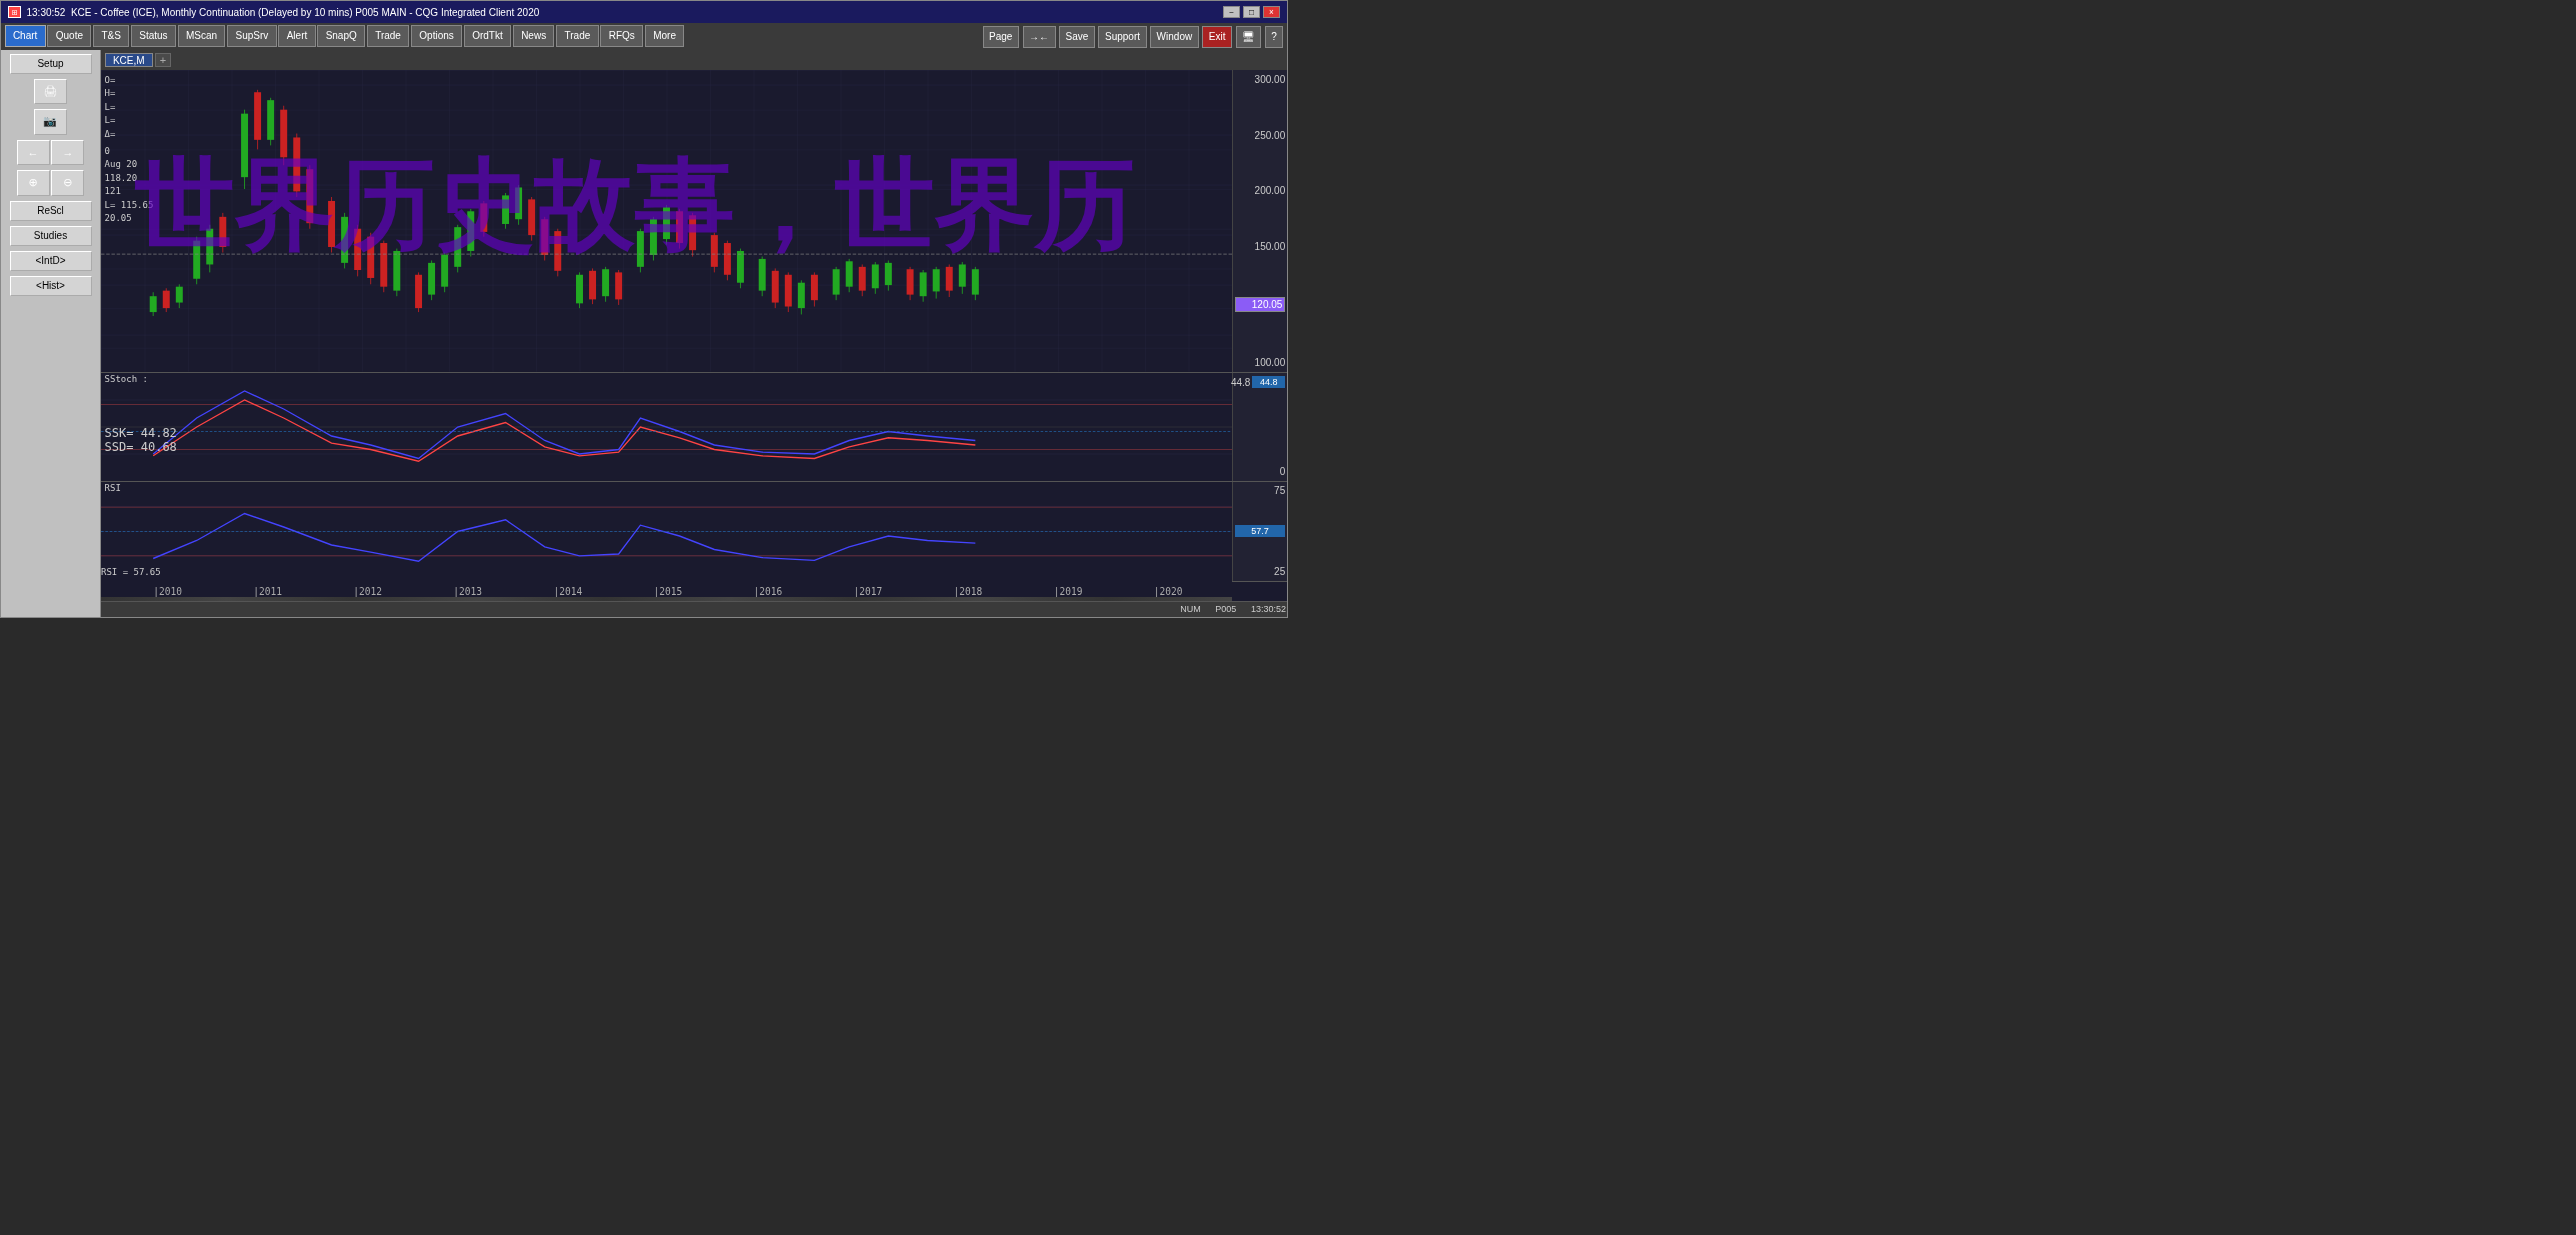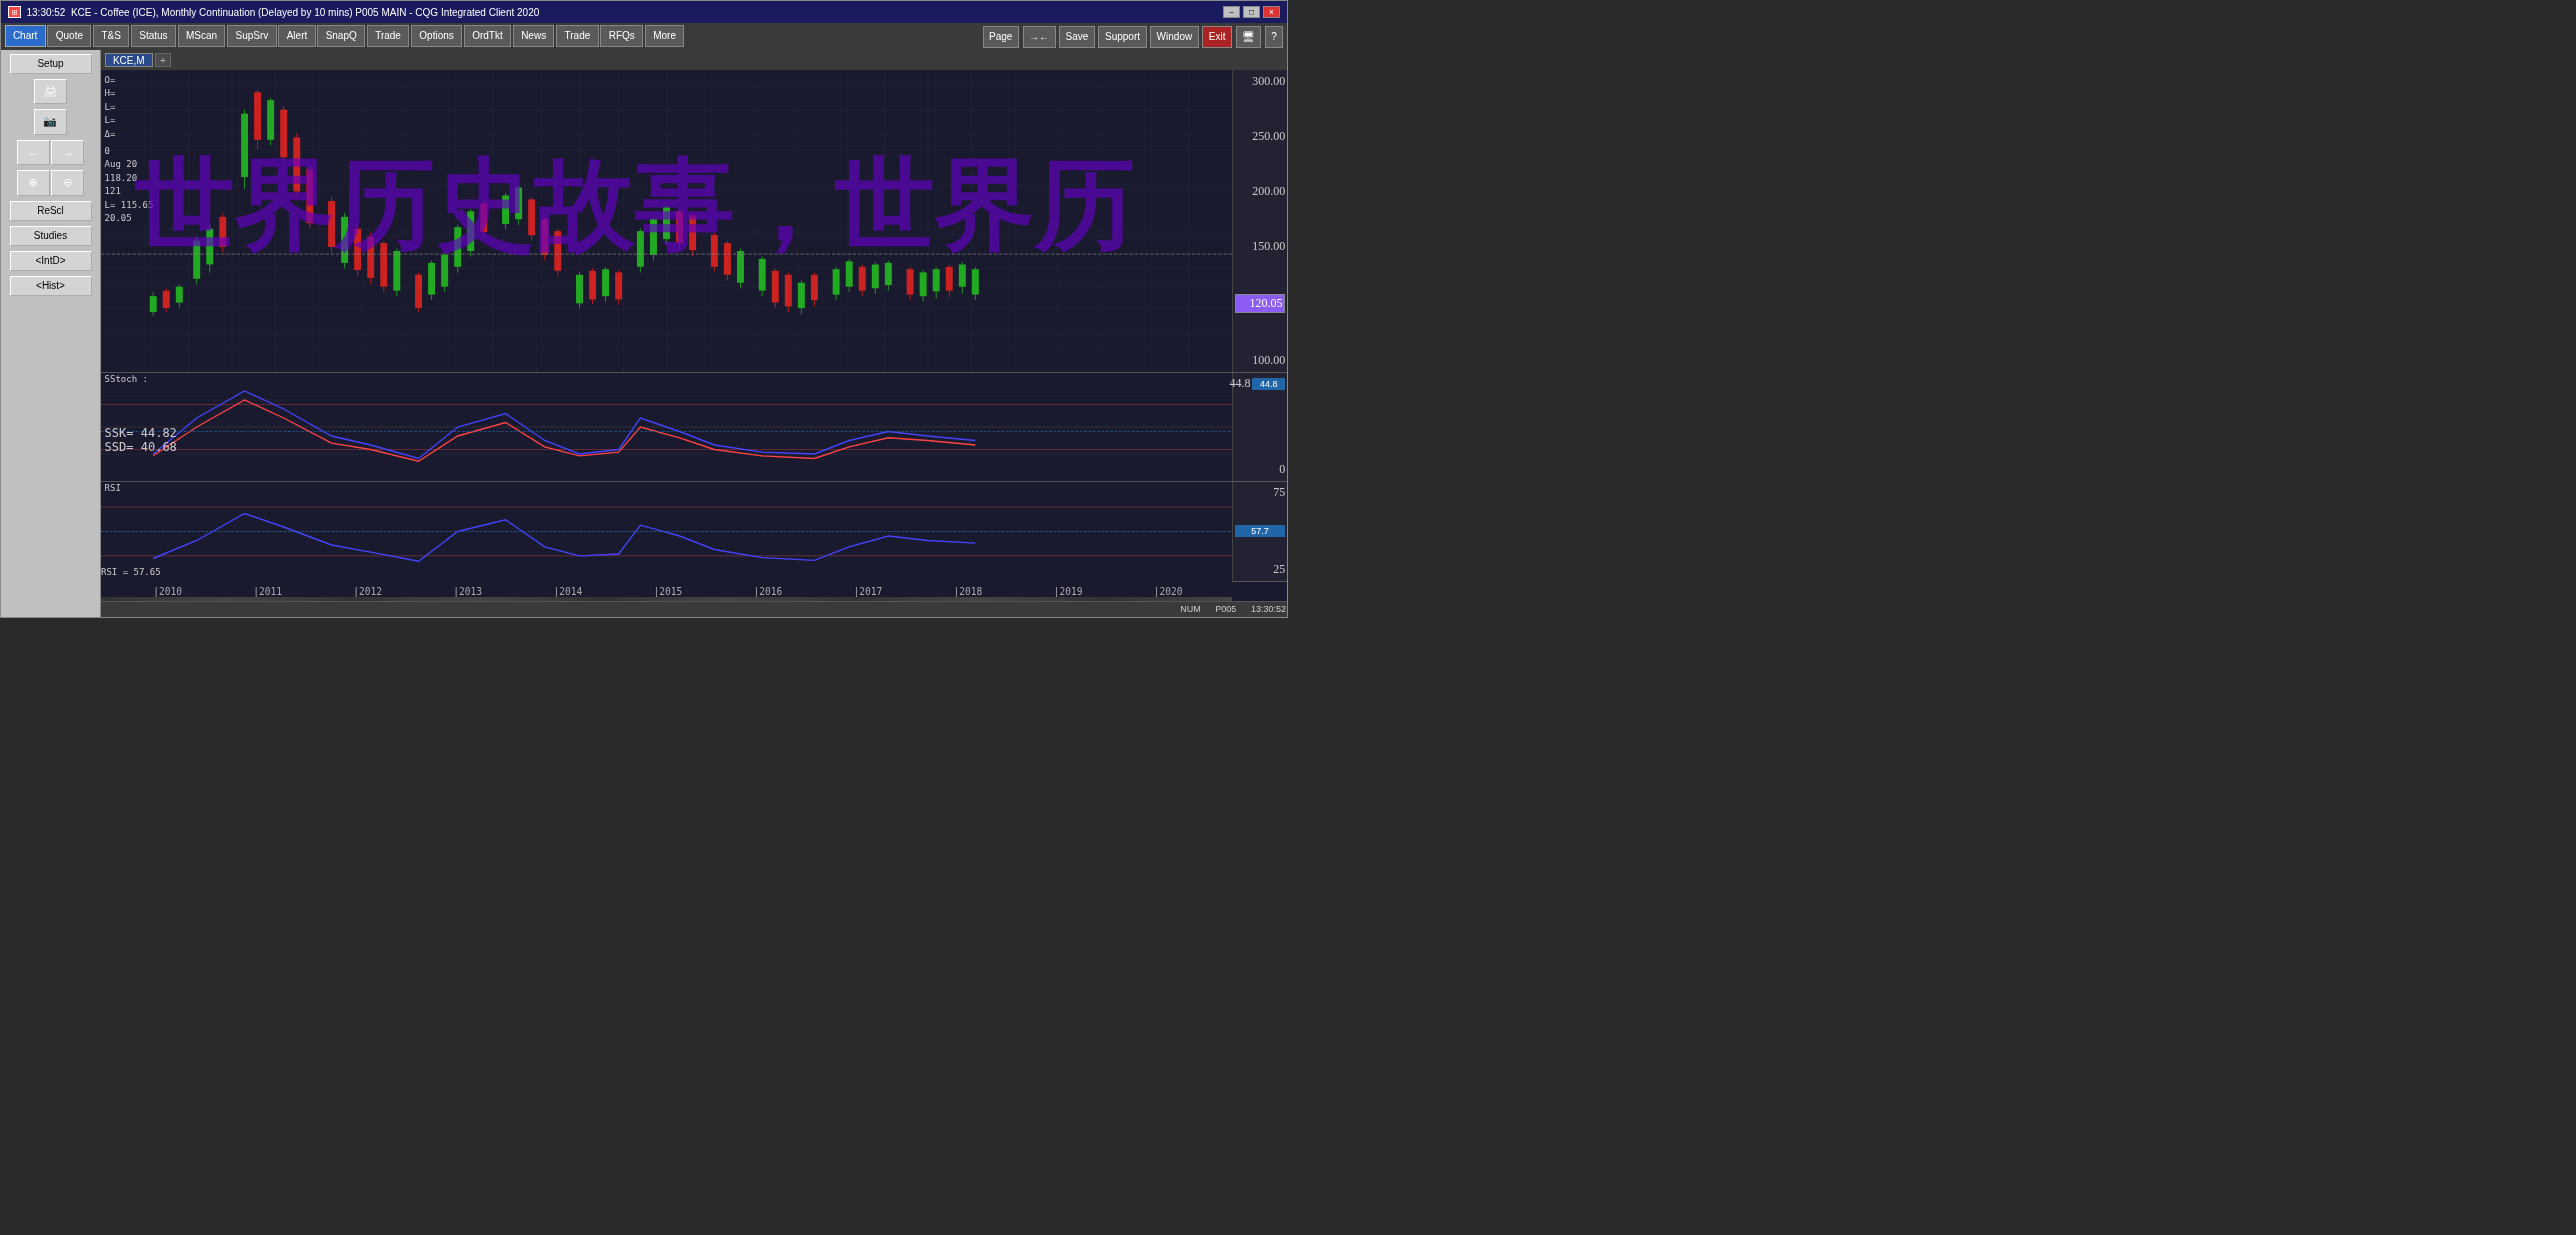--- a/index.html
+++ b/index.html
@@ -194,24 +194,24 @@
       width: 55px;
       height: 100%;
       background: #222233;
       border-left: 0.9px solid #444;
       display: flex;
       flex-direction: column;
       justify-content: space-between;
       padding: 3.6px 1.8px;
     }
     .price-label {
-      font-size: 12px;
+      font-size: 10px;
       color: #ccc;
       text-align: right;
-      font-family: Liberation Serif, serif;
+      font-family: Liberation Sans, sans-serif;
     }
     .price-label.current {
       background: #8b5cf6;
       color: #fff;
       padding: 0.9px 1.8px;
       border: 0.9px solid #888;
     }
     
     .watermark {
       position: absolute;

